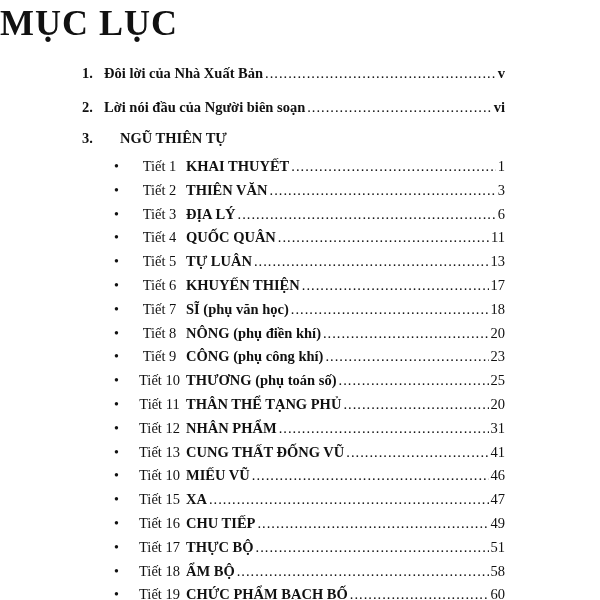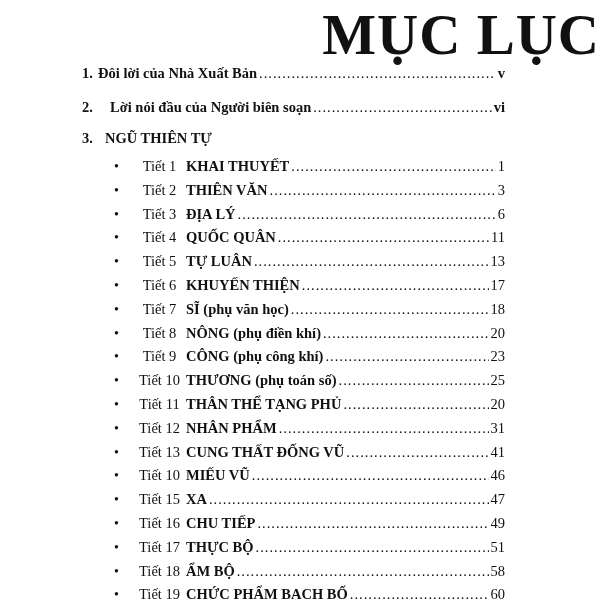--- a/index.html
+++ b/index.html
@@ -1,49 +1,49 @@
 <!DOCTYPE html>
 <html><head>
 <meta charset="utf-8">
 <style>
   html, body { margin:0; padding:0; background:#ffffff; }
   body { width:600px; height:600px; overflow:hidden; position:relative; font-family:"Liberation Serif","DejaVu Serif",serif; color:#111; }
-  .title { position:absolute; top:2px; left:0; width:600px; text-align:right; font-weight:bold; font-size:57px; letter-spacing:1px; }
+  .title { position:absolute; top:2px; left:0; width:600px; text-align:left; font-weight:bold; font-size:36px; letter-spacing:1px; }
   .row { position:absolute; left:0; height:22px; display:flex; align-items:flex-end; font-size:14.5px; }
   .row.main { left:82px; width:423px; font-weight:bold; }
   .row.main .num { width:16px; }
   .row.sub { left:114px; width:391px; }
   .dots { flex:1; overflow:hidden; white-space:nowrap; margin:0 2px; font-weight:normal; letter-spacing:1px; }
   .dots::after { content:"........................................................................................................................................................................"; }
   .page { text-align:right; white-space:nowrap; }
   .bullet { width:19px; font-size:14px; }
   .tiet { width:53px; white-space:nowrap;text-align:center; }
   .stitle { font-weight:bold; white-space:nowrap;margin-top:12px; }
   .heading { font-weight:bold; white-space:nowrap; }
 </style>
 </head>
 <body>
 
 <div class="title">MỤC LỤC</div>
 
 <div class="row main" style="top:60px">
   <span class="num">1.</span>
-  <span class="heading" style="">Đôi lời của Nhà Xuất Bản</span>
+  <span class="heading" style="margin-left:6px">Đôi lời của Nhà Xuất Bản</span>
   <span class="dots"></span>
   <span class="page">v</span>
 </div>
 <div class="row main" style="top:94px">
   <span class="num">2.</span>
-  <span class="heading" style="margin-left:12px">Lời nói đầu của Người biên soạn</span>
+  <span class="heading" style="margin-left:6px">Lời nói đầu của Người biên soạn</span>
   <span class="dots"></span>
   <span class="page">vi</span>
 </div>
 <div class="row main" style="top:125px">
   <span class="num">3.</span>
-  <span class="heading" style="margin-left:7px">NGŨ THIÊN TỰ</span>
+  <span class="heading" style="margin-left:22px">NGŨ THIÊN TỰ</span>
 </div>
 
 <div id="sub-list">
     <div class="row sub" style="top: 153px;">
       <span class="bullet">•</span>
       <span class="tiet">Tiết 1</span>
       <span class="stitle">KHAI THUYẾT</span>
       <span class="dots"></span>
       <span class="page">1</span>
     </div>

